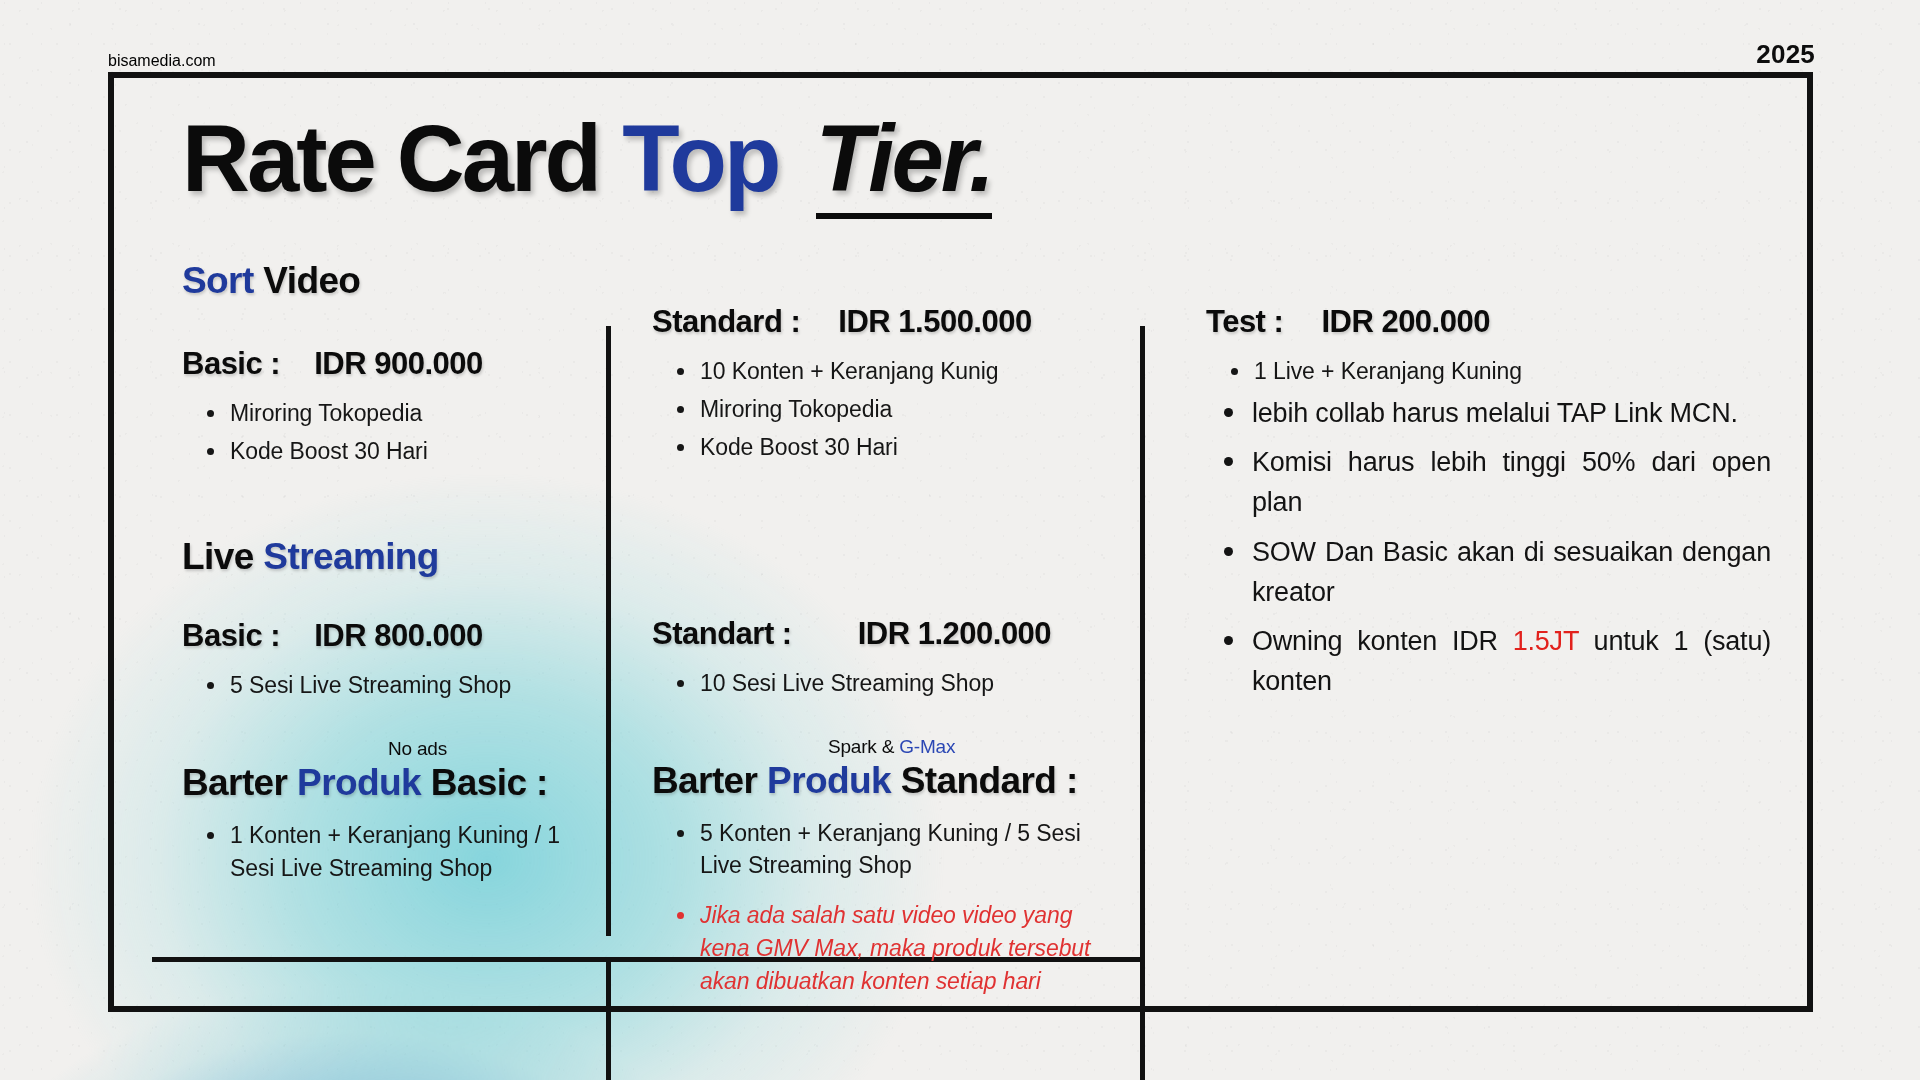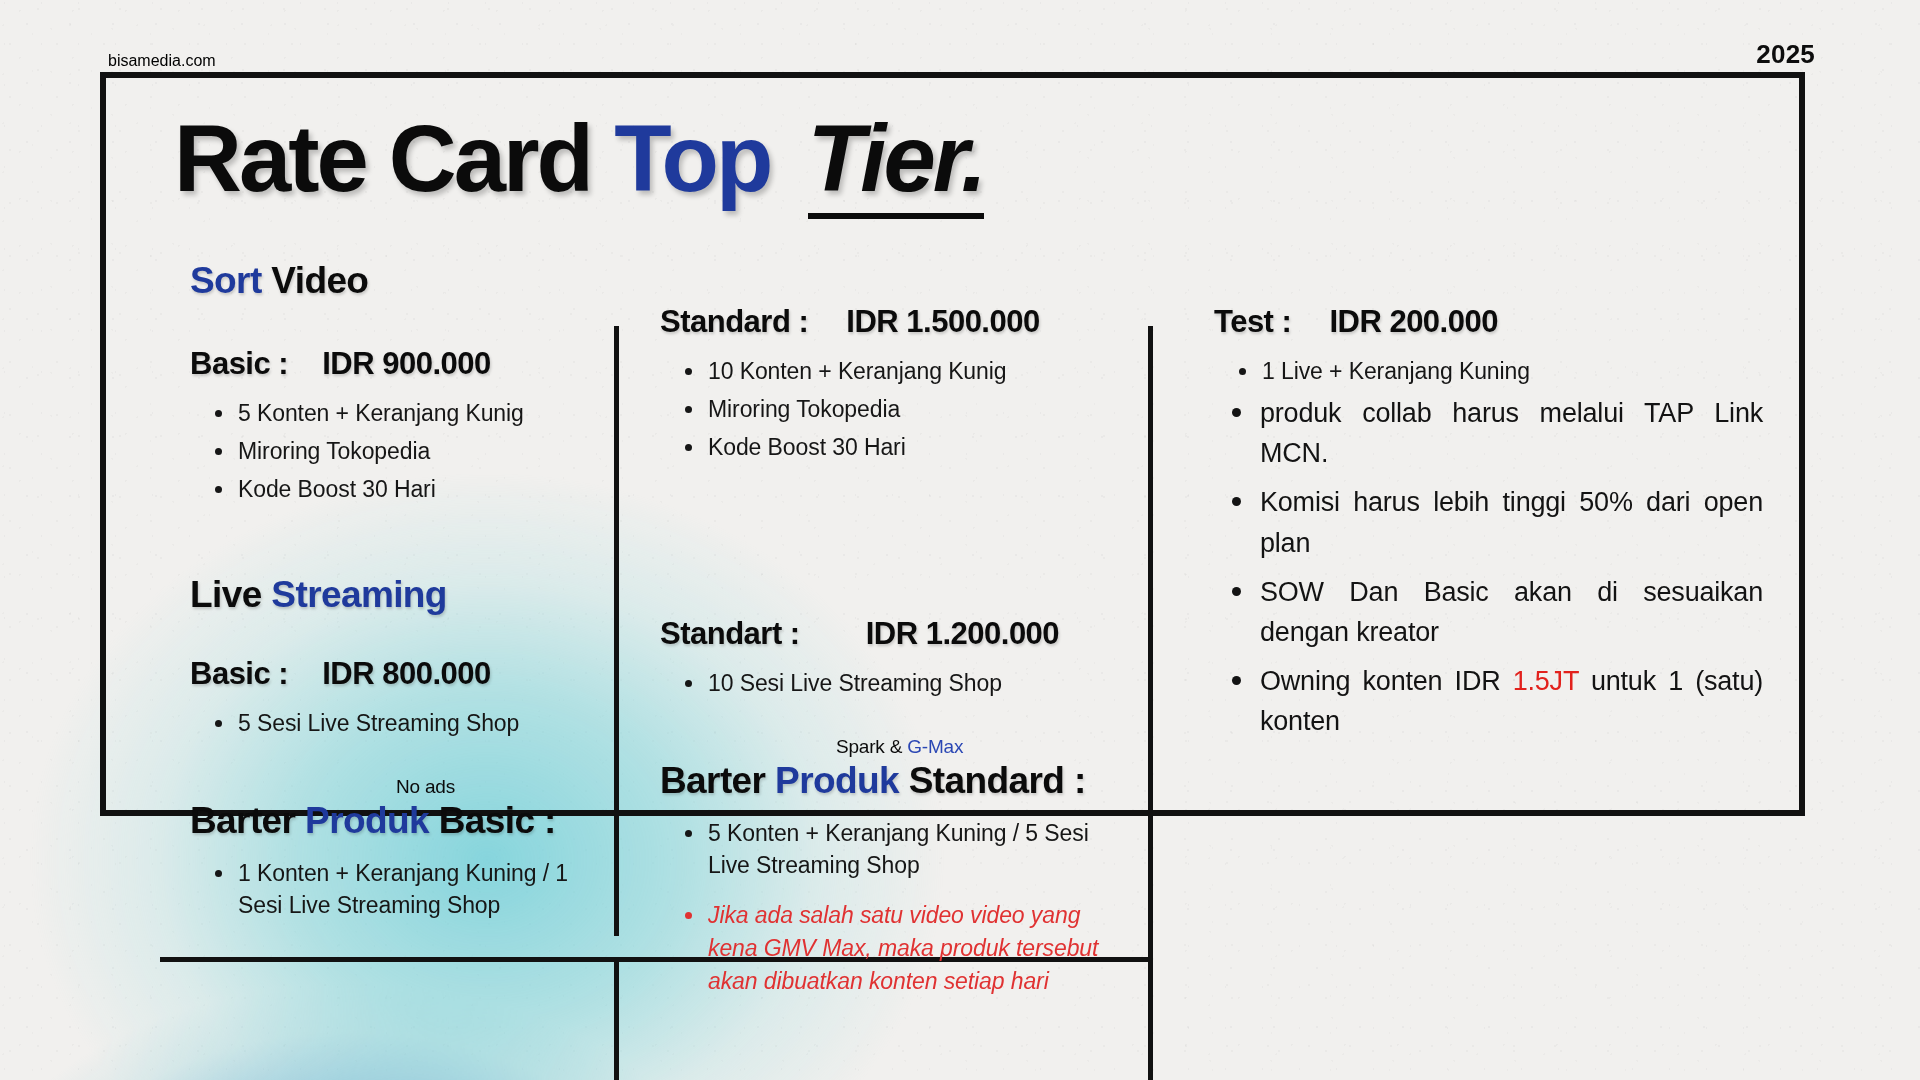--- a/index.html
+++ b/index.html
@@ -72,24 +72,24 @@
   #year-label {
     font-size: 26px;
     font-weight: 800;
     color: #0d0d0d;
     letter-spacing: .2px;
   }
 
   
   #card-frame {
     position: absolute;
-    left: 100px;
+    left: 108px;
     top: 72px;
     width: 1705px;
-    height: 744px;
+    height: 940px;
     border: 6px solid #111111;
     z-index: 4;
   }
 
   
   #card-title {
     position: absolute;
     left: 68px;
     top: 28px;
     font-size: 94px;
@@ -111,21 +111,20 @@
   }
 
   
   #grid-body {
     position: absolute;
     left: 0; right: 0;
     top: 182px;
     bottom: 8px;
     display: flex;
     z-index: 6;
-    margin-left: 16px;
   }
 
   .col { position: relative; }
   #col-1 { width: 500px; padding: 0 28px 0 68px; }
   #col-2 { width: 538px; padding: 0 24px 0 38px; }
   #col-3 { flex: 1;      padding: 0 36px 0 54px; }
 
   
   .vdivide {
     position: absolute;
@@ -293,21 +292,20 @@
         <span class="blue">Sort</span>
         <span>Video</span>
       </div>
 
       <div class="price-row block-price-1">
         <span class="price-label">Basic :</span>
         <span class="price-value">IDR 900.000</span>
       </div>
 
       <ul class="bullets">
-        <li>5 Konten + Keranjang Kunig</li>
         <li>Miroring Tokopedia</li>
         <li>Kode Boost 30 Hari</li>
       </ul>
 
       <div class="section-head block-live-head">
         <span>Live</span>
         <span class="blue">Streaming</span>
       </div>
 
       <div class="price-row block-price-live">
@@ -376,21 +374,21 @@
       <div class="price-row wide c3-price-top">
         <span class="price-label">Test :</span>
         <span class="price-value">IDR 200.000</span>
       </div>
 
       <ul class="bullets">
         <li>1 Live + Keranjang Kuning</li>
       </ul>
 
       <ul class="just-bullets c3-notes">
-        <li>produk collab harus melalui TAP Link MCN.</li>
+        <li>lebih collab harus melalui TAP Link MCN.</li>
         <li>Komisi harus lebih tinggi 50% dari open plan</li>
         <li>SOW Dan Basic akan di sesuaikan dengan kreator</li>
         <li><span>Owning konten IDR </span><span class="red-amount">1.5JT</span><span> untuk 1 (satu) konten</span></li>
       </ul>
     </div>
 
   </div>
 </div>
 
 </body></html>

